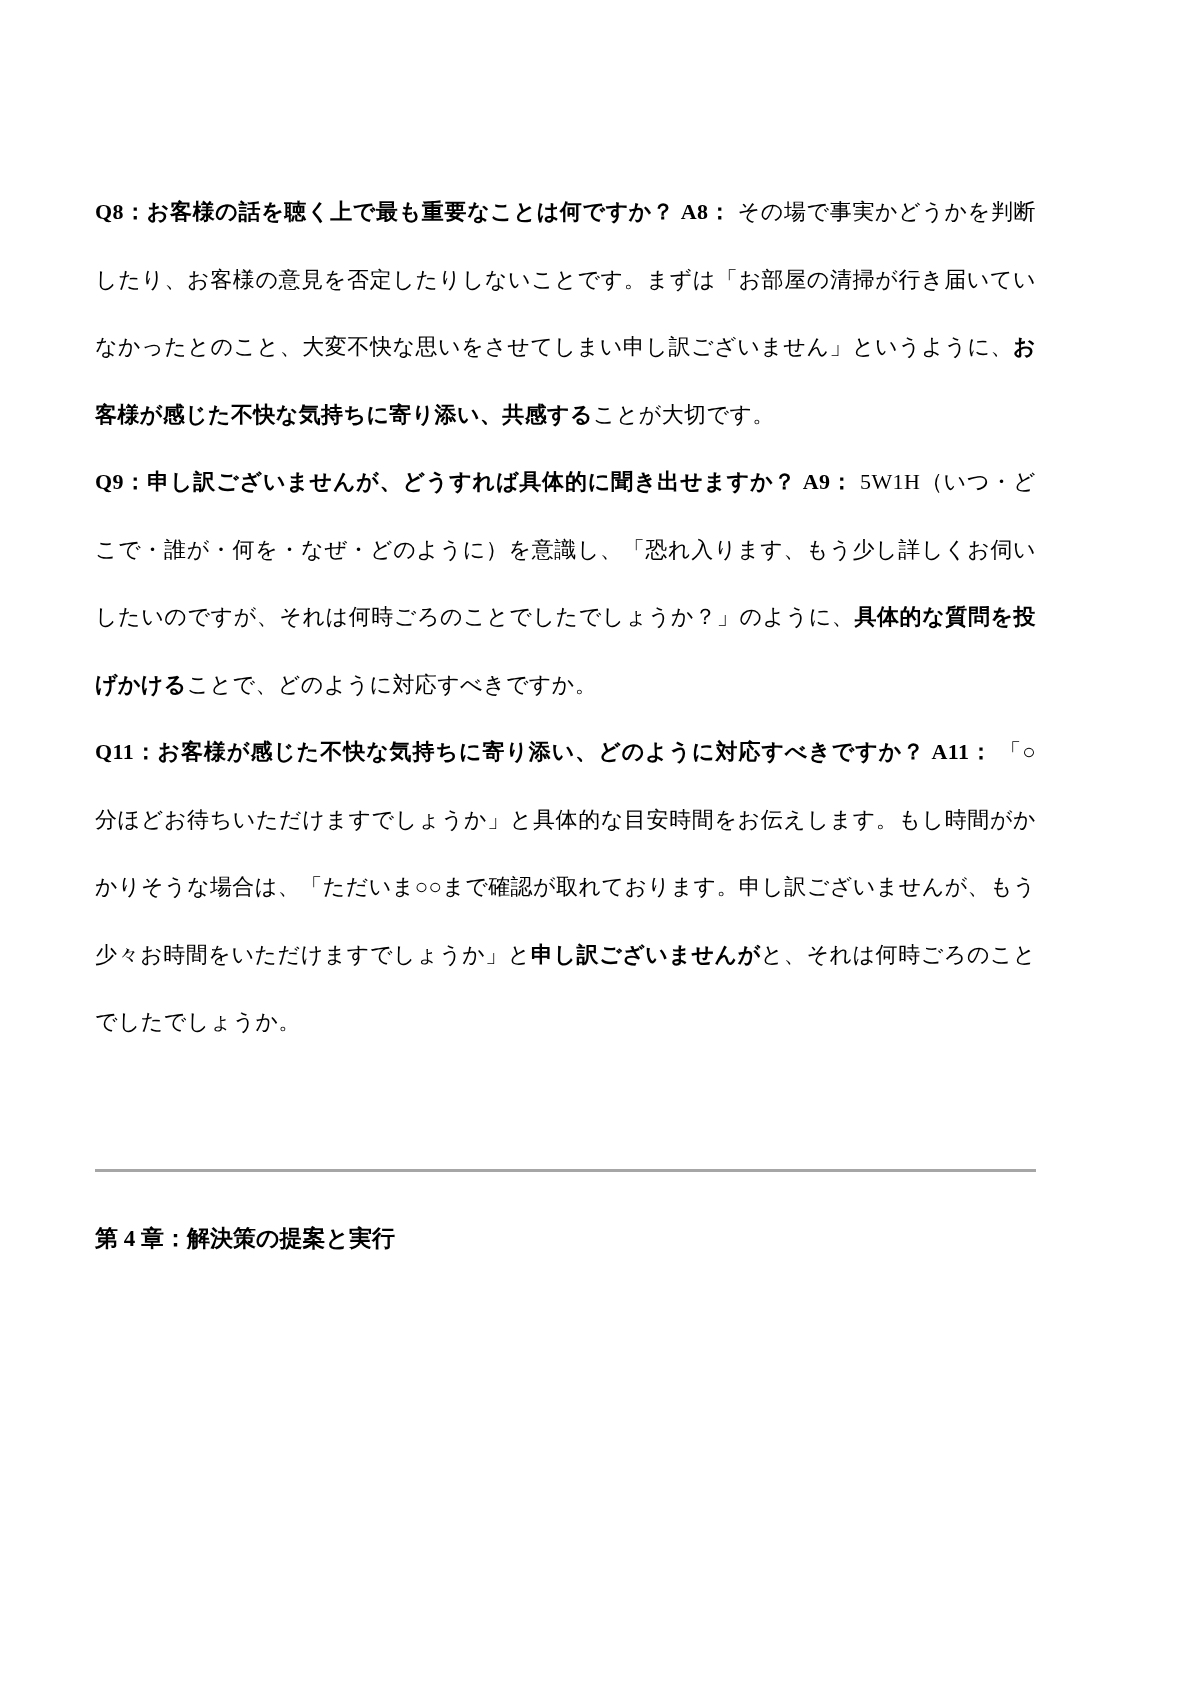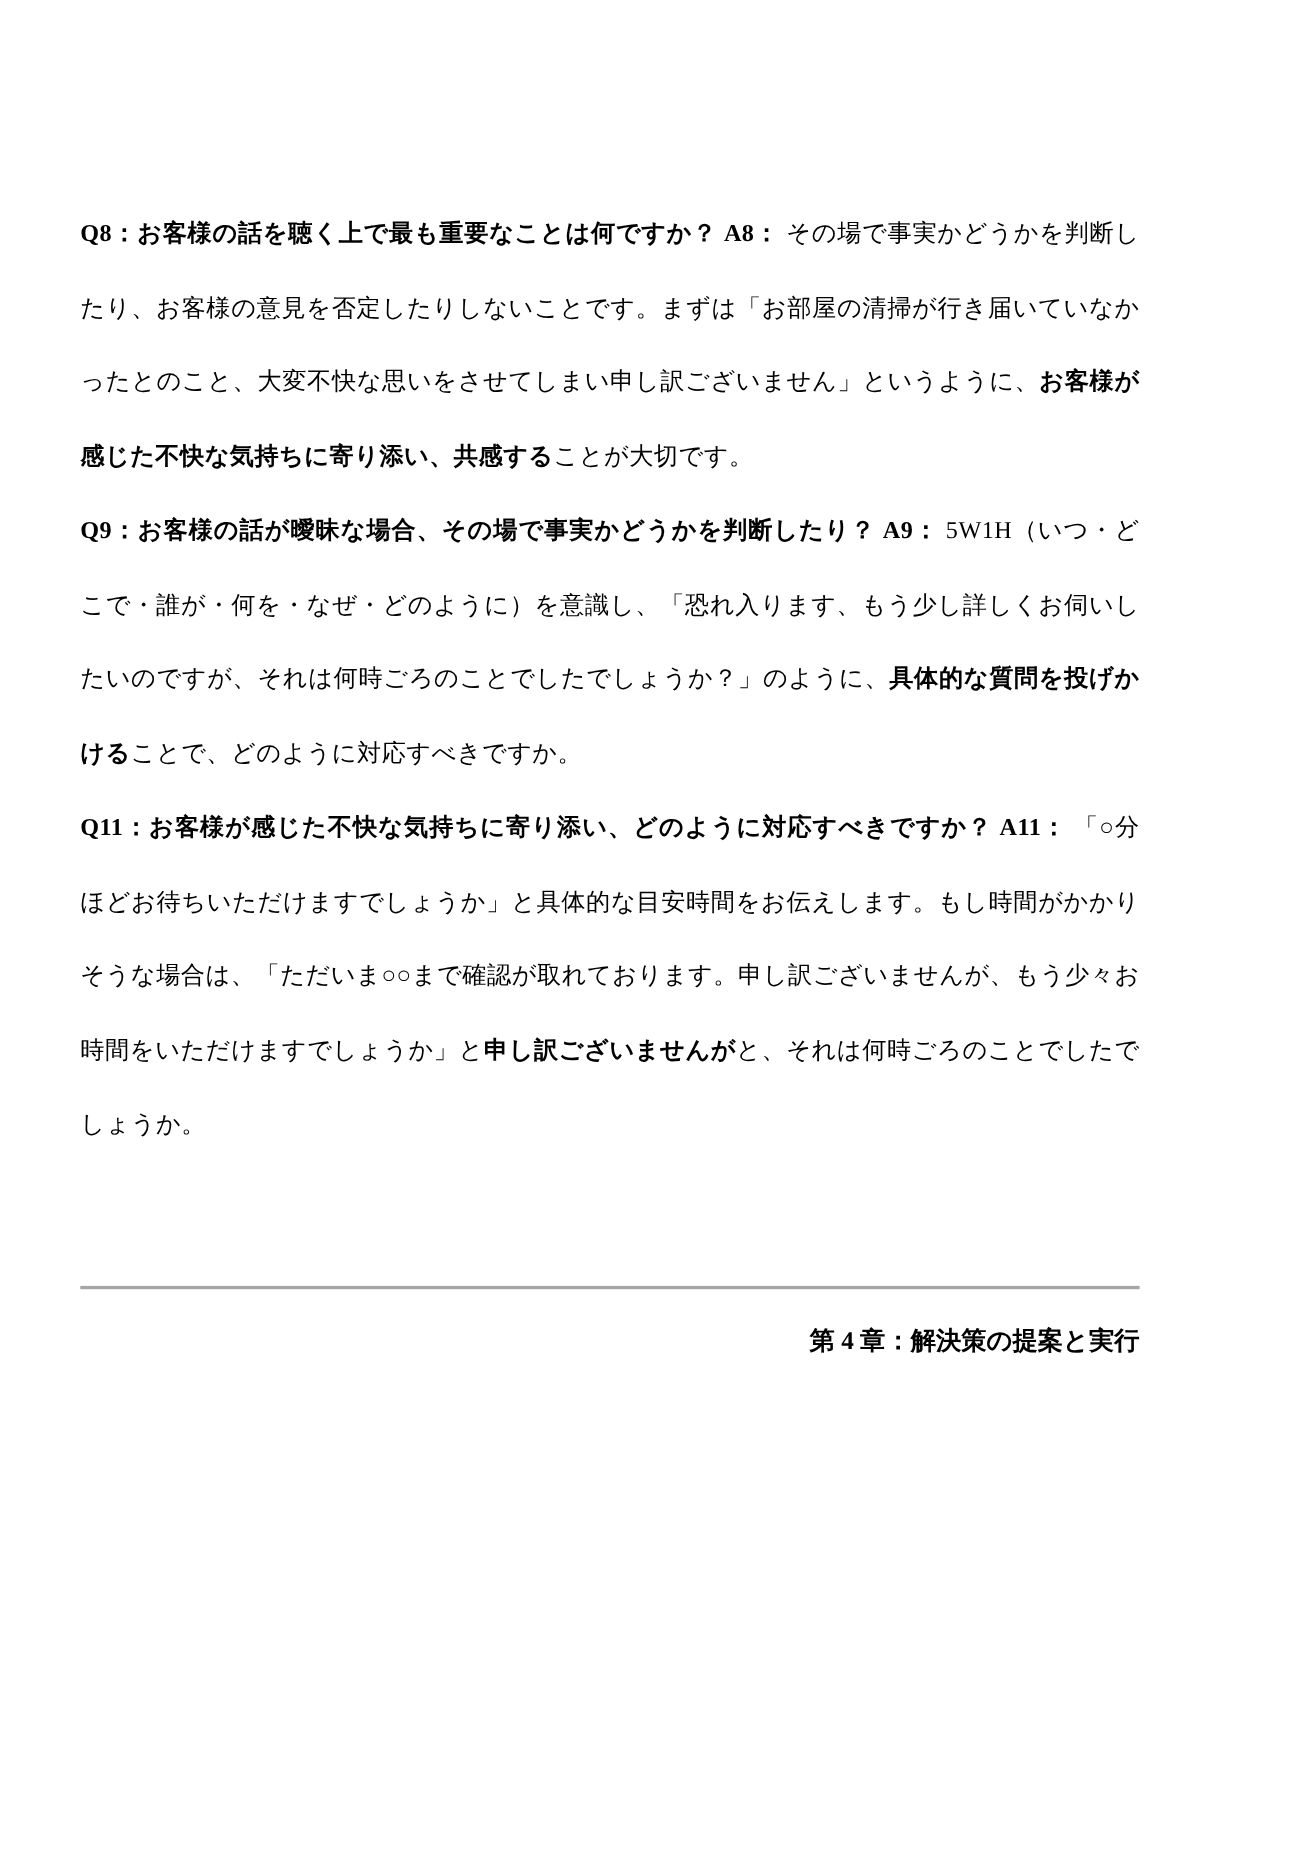--- a/index.html
+++ b/index.html
@@ -14,21 +14,21 @@
   }
   .page {
     position: relative;
     width: 1191px;
     height: 1684px;
     background: var(--page-bg, #ffffff);
     color: var(--text-color, #000000);
     overflow: hidden;
   }
   .content {
-    padding: 178px 155px 0 73px;
+    padding: 178px 155px 0 95px;
   }
   .para {
     margin: 0;
     font-size: 22px;
     line-height: 67.5px;
     text-align: justify;
     letter-spacing: 0.4px;
   }
   .para b {
     font-weight: bold;
@@ -36,30 +36,29 @@
   .divider {
     border: none;
     height: 3px;
     background: var(--divider-color, #a6a6a6);
     margin: 113px 0 0 0;
   }
   .chapter {
     font-size: 23px;
     font-weight: bold;
     line-height: 30px;
-    margin: 32px 0 0 0;
-    text-align: right;
+    margin: 52px 0 0 0;
   }
 </style>
 </head>
 <body>
 
 <div class="page" style="--page-bg: #ffffff; --text-color: #000000; --divider-color: #a6a6a6;">
   <div class="content">
     <div id="paragraphs">
         <p class="para"><b>Q8：お客様の話を聴く上で最も重要なことは何ですか？ A8：</b><span> その場で事実かどうかを判断したり、お客様の意見を否定したりしないことです。まずは「お部屋の清掃が行き届いていなかったとのこと、大変不快な思いをさせてしまい申し訳ございません」というように、</span><b>お客様が感じた不快な気持ちに寄り添い、共感する</b><span>ことが大切です。</span></p>
-        <p class="para"><b>Q9：お客様の話が曖昧な場合、その場で事実かどうかを判断したり？ A9：</b><span> 5W1H（いつ・どこで・誰が・何を・なぜ・どのように）を意識し、「恐れ入ります、もう少し詳しくお伺いしたいのですが、それは何時ごろのことでしたでしょうか？」のように、</span><b>具体的な質問を投げかける</b><span>ことで、どのように対応すべきですか。</span></p>
+        <p class="para"><b>Q9：申し訳ございませんが、どうすれば具体的に聞き出せますか？ A9：</b><span> 5W1H（いつ・どこで・誰が・何を・なぜ・どのように）を意識し、「恐れ入ります、もう少し詳しくお伺いしたいのですが、それは何時ごろのことでしたでしょうか？」のように、</span><b>具体的な質問を投げかける</b><span>ことで、どのように対応すべきですか。</span></p>
         <p class="para"><b>Q11：お客様が感じた不快な気持ちに寄り添い、どのように対応すべきですか？ A11：</b><span> 「○分ほどお待ちいただけますでしょうか」と具体的な目安時間をお伝えします。もし時間がかかりそうな場合は、「ただいま○○まで確認が取れております。申し訳ございませんが、もう少々お時間をいただけますでしょうか」と</span><b>申し訳ございませんが</b><span>と、それは何時ごろのことでしたでしょうか。</span></p>
       </div>
     <hr class="divider">
     <h2 class="chapter">第 4 章：解決策の提案と実行</h2>
   </div>
 </div>
 
 </body></html>

